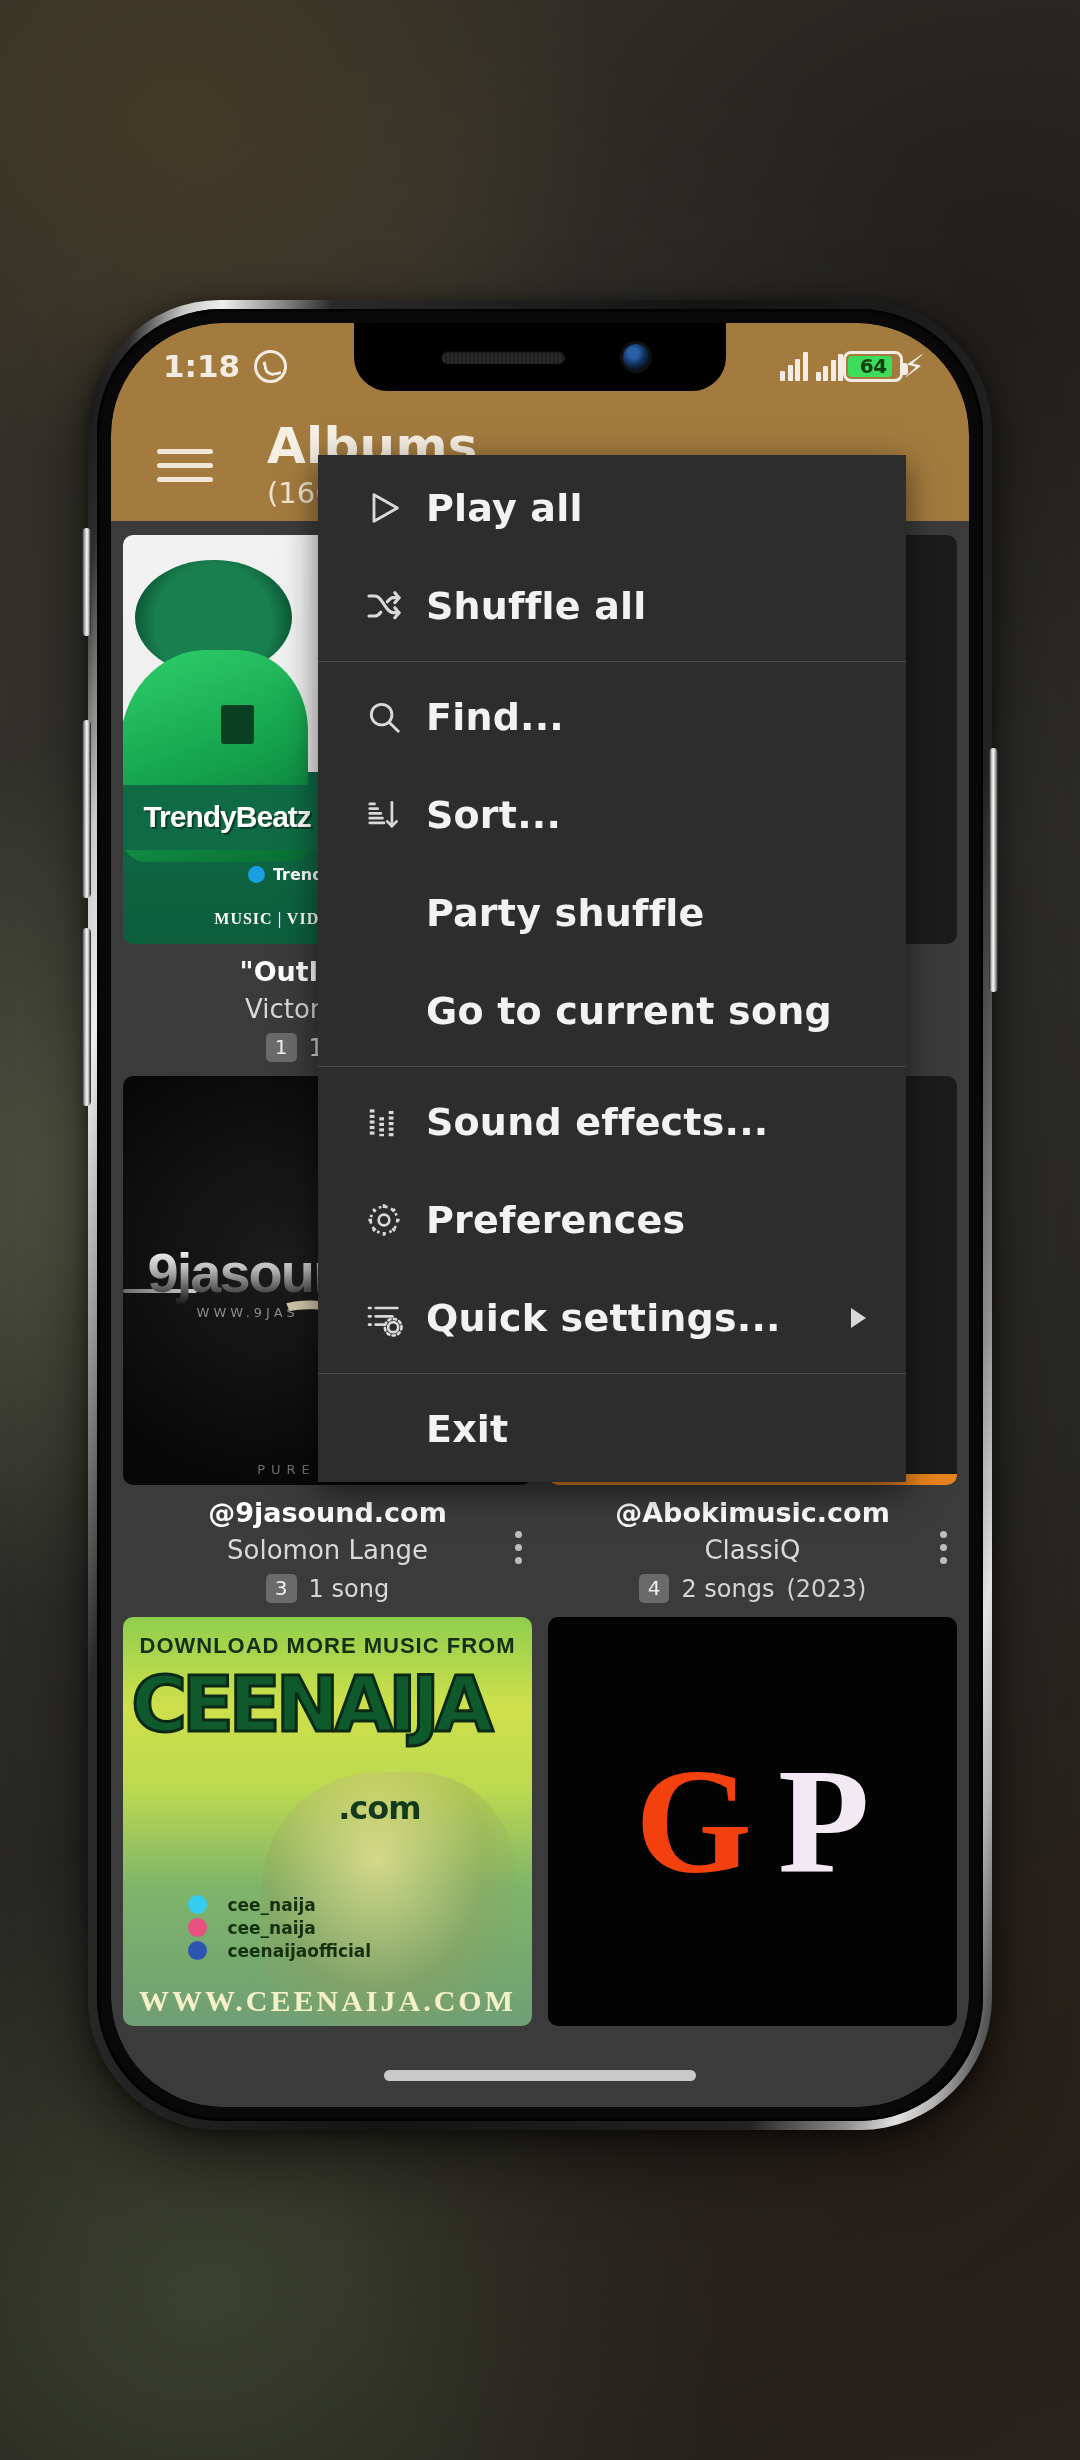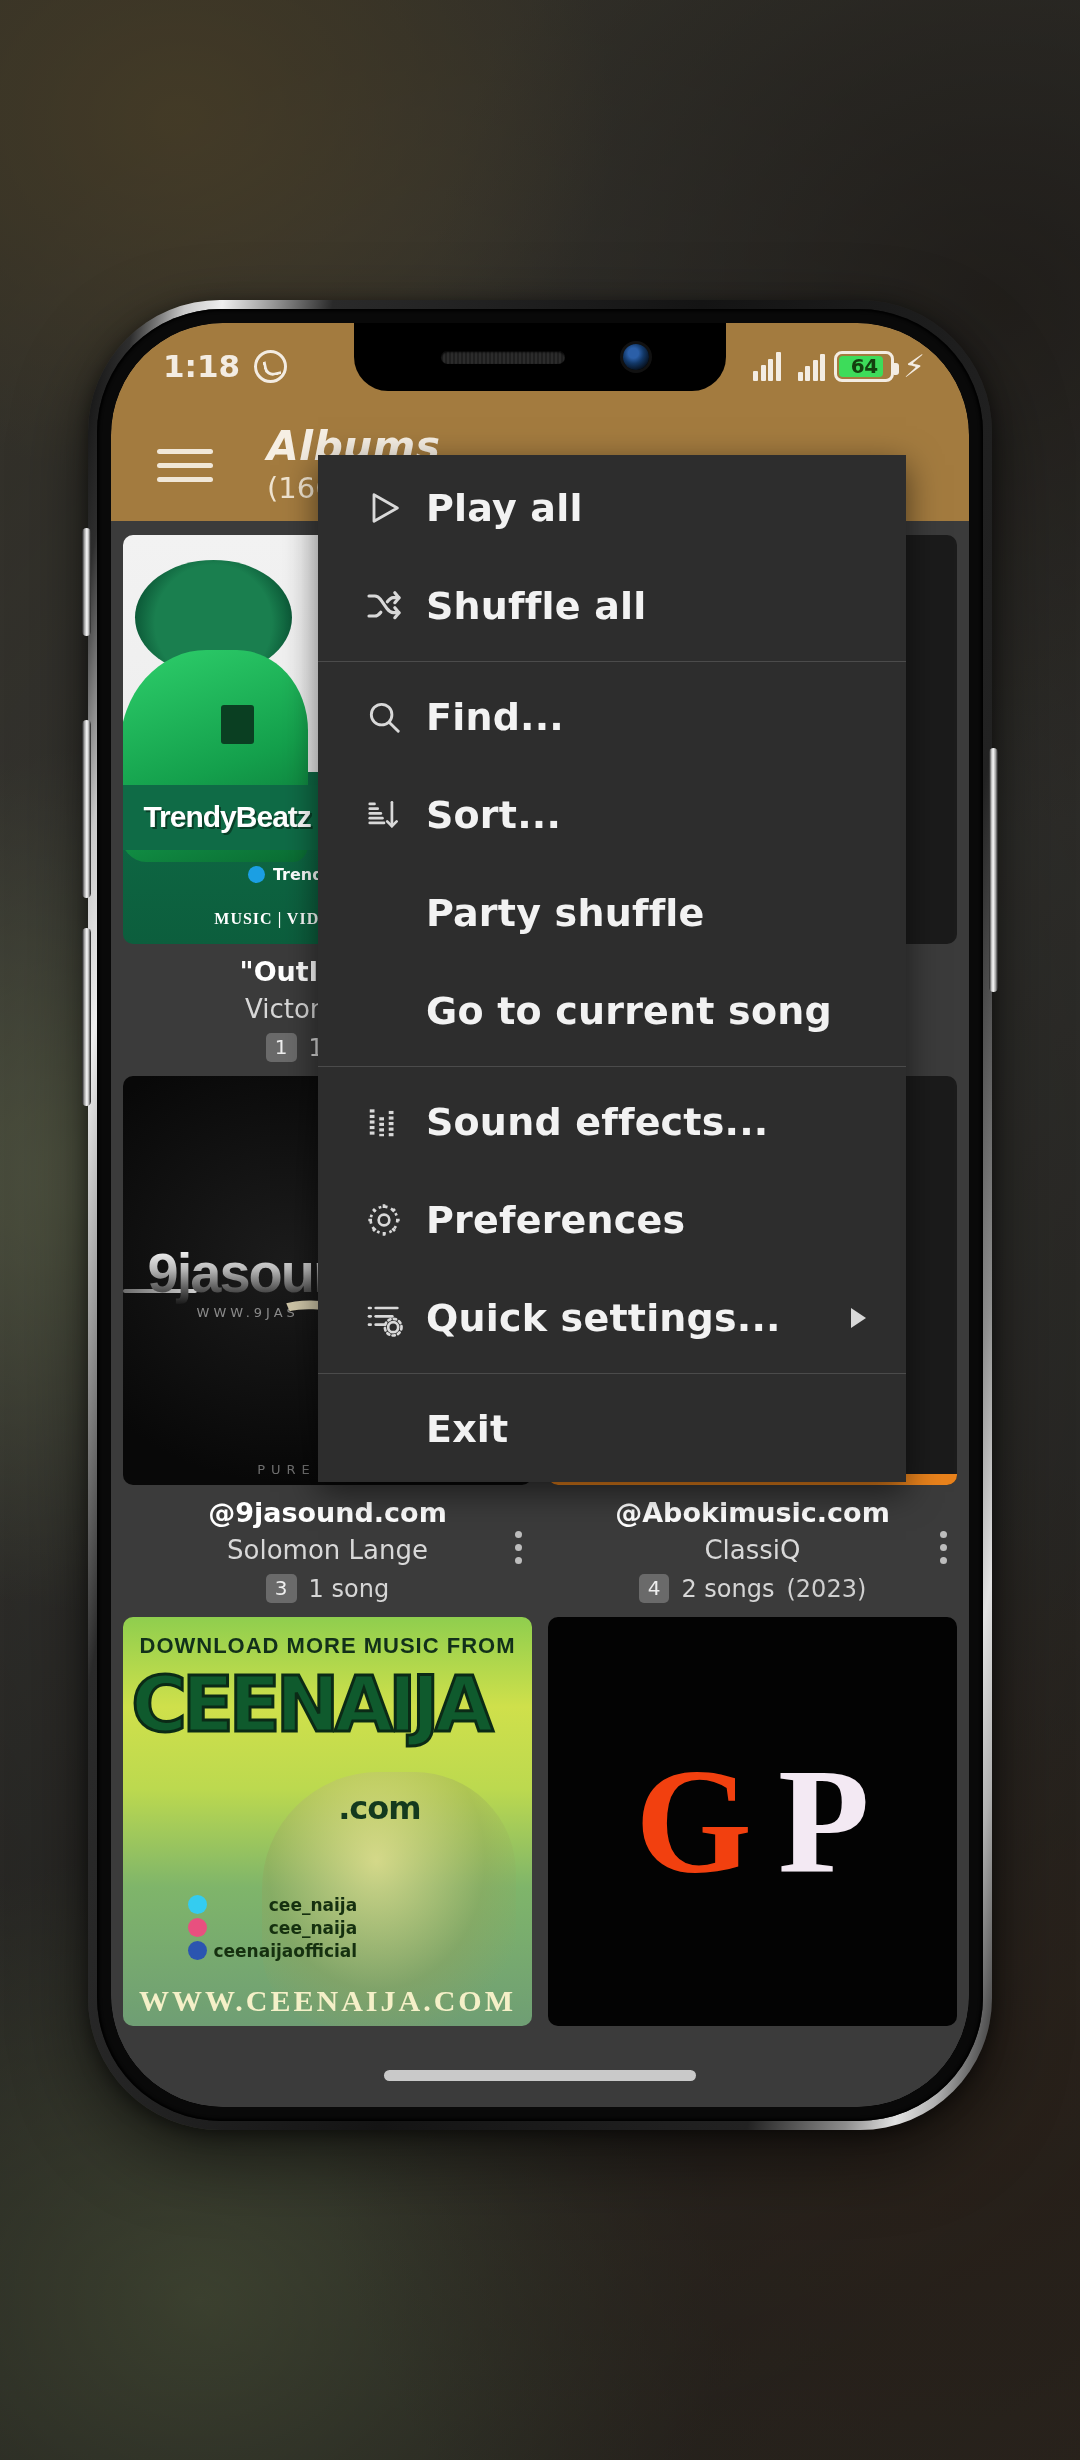--- a/index.html
+++ b/index.html
@@ -81,21 +81,21 @@
     display:flex; align-items:center; justify-content:center; gap:58px;
   }
   #speaker{ width:124px; height:13px; border-radius:7px;
     background:repeating-linear-gradient(90deg,#1f1f1f 0 2px,#2c2c2c 2px 4px);
     box-shadow:inset 0 1px 2px #000; margin-left:10px; }
   #frontcam{ width:26px;height:26px;border-radius:50%;
     background:radial-gradient(circle at 40% 35%, #2b5fa8 0 22%, #123766 45%, #050b14 80%);
     box-shadow:0 0 0 3px #111; }
 
   .sb-left{ display:flex; align-items:center; gap:14px; font-size:31px; font-weight:600; }
-  .sb-right{ display:flex; align-items:center; gap:9px; }
+  .sb-right{ display:flex; align-items:center; }
 
   .wa-icon{ width:33px;height:33px;border:3px solid #f3ece2;border-radius:50%;
             position:relative; display:inline-block; }
   .wa-icon::after{ content:""; position:absolute; left:7px; top:7px;
             width:13px;height:13px;border-left:3.5px solid #f3ece2;border-bottom:3.5px solid #f3ece2;
             border-bottom-left-radius:9px; transform:rotate(-12deg); }
 
   .sig{ display:flex; align-items:flex-end; gap:2.5px; height:30px; }
   .sig i{ width:5px; background:#f3ece2; border-radius:1px; display:block; }
   .batt{ width:60px;height:31px;border:3px solid #f3ece2;border-radius:8px;
@@ -109,21 +109,21 @@
 
   
   #appbar{
     position:absolute; top:86px; left:0; right:0; height:112px;
     background:#a37b3f; color:#f6efe4; z-index:5;
     display:flex; align-items:center; padding-left:46px;
   }
   #hamburger{ width:56px; display:flex; flex-direction:column; gap:9px; }
   #hamburger i{ display:block; height:5px; background:#f0e7d8; border-radius:3px; }
   #titlewrap{ margin-left:54px; }
-  #apptitle{ font-size:41px; font-weight:600; letter-spacing:.3px; line-height:1.05;font-style:italic; }
+  #apptitle{ font-size:50px; font-weight:600; letter-spacing:.3px; line-height:1.05; }
   #appsub{ font-size:29px; color:#f0e4d0; margin-top:3px; }
 
   
   #grid{
     position:absolute; top:198px; left:0; right:0; bottom:0;
     background:#3b3b3b; z-index:3;
     padding:14px 12px 0 12px;
     display:grid; grid-template-columns:1fr 1fr; gap:14px 16px;
     align-content:start;
   }
@@ -211,21 +211,21 @@
   .art-cee .cee-top{ position:absolute; left:0; right:0; top:4%; text-align:center;
       font-size:22px; font-weight:800; color:#12301a; letter-spacing:1px;
       font-family:"Liberation Sans", sans-serif; }
   .art-cee .cee-logo{ position:absolute; left:2%; right:4%; top:13%;
       font-size:76px; font-weight:900; color:#0f5a2d; letter-spacing:-5px; line-height:.92;
       -webkit-text-stroke:3px #0b2a16; font-family:"DejaVu Sans", sans-serif; white-space:nowrap; }
   .art-cee .cee-com{ position:absolute; left:46%; top:42%;
       font-size:32px; font-weight:800; color:#143a1e; letter-spacing:-1px;margin-left:27px; }
   .art-cee .cee-soc{ position:absolute; left:16%; bottom:16%;
       display:flex; flex-direction:column; gap:3px; font-size:17px; font-weight:700; color:#15300f; }
-  .art-cee .cee-soc div{ display:flex; align-items:center; gap:6px;justify-content:space-between; }
+  .art-cee .cee-soc div{ display:flex; align-items:center; gap:20px; }
   .art-cee .cee-soc .b{ width:19px;height:19px;border-radius:50%; display:inline-block; }
   .art-cee .cee-www{ position:absolute; left:0; right:0; bottom:2%; text-align:center;
       font-size:30px; font-weight:800; color:#f5f0c8; letter-spacing:3px;
       font-family:"Liberation Serif", serif; }
 
   
   .art-gp{ background:#030303; display:flex; align-items:center; justify-content:center; gap:26px; }
   .art-gp .g{ font-size:150px; font-weight:700; color:#f2400f; font-family:"Liberation Serif", serif; line-height:.85;}
   .art-gp .p{ font-size:150px; font-weight:700; color:#f3e9f3; font-family:"Liberation Serif", serif; line-height:.85;}
 

